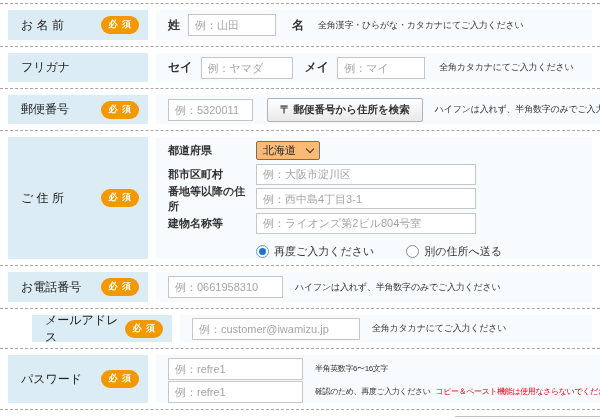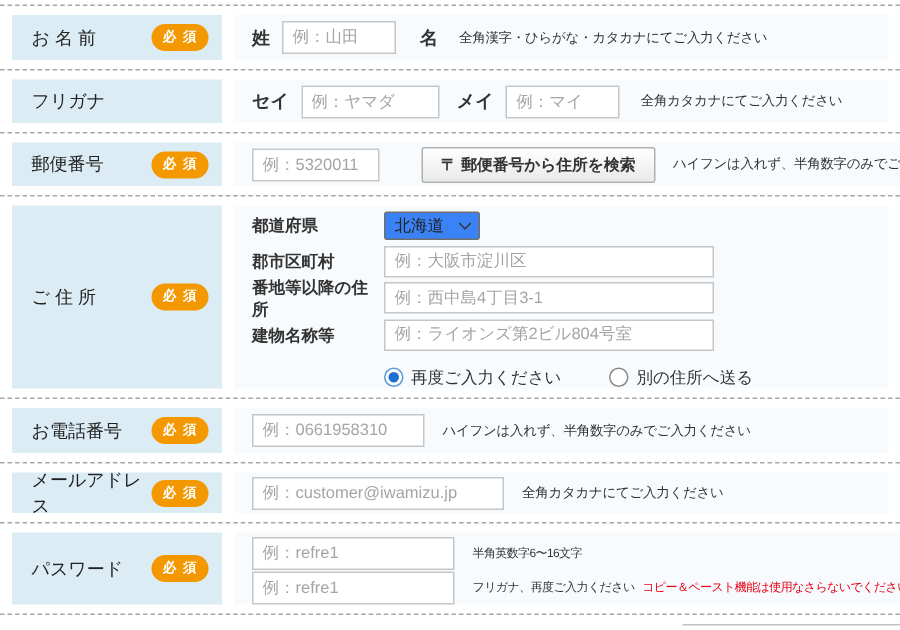--- a/index.html
+++ b/index.html
@@ -7,21 +7,21 @@
   body { font-family:"Liberation Sans","DejaVu Sans",sans-serif; color:#333; }
   .form-wrap { position:relative; width:600px; height:420px; padding-top:3px; }
 
   .row { display:flex; align-items:stretch; border-bottom:1px dashed #a6a6a6; }
   .row-first { border-top:1px dashed #a6a6a6; }
   .row-name { height:44px; }
   .row-furigana { height:42px; }
   .row-postal { height:42px; }
   .row-address { height:135px; }
   .row-phone { height:43px; }
-  .row-email { height:40px; }
+  .row-email { height:40px;padding-left:24px; }
   .row-password { height:61px; }
 
   .label-cell {
     width:140px; min-width:140px; margin:6px 0 6px 8px; background:#dcecf4;
     display:flex; align-items:center; justify-content:space-between;
     padding:0 9px 0 13px;
   }
   .row-label { font-size:12px; color:#222; }
   .req-badge {
     background:#f39800; color:#fff; font-size:9px; font-weight:bold;
@@ -36,36 +36,36 @@
 
   .fld-label { font-size:12px; font-weight:bold; color:#333; white-space:nowrap; }
   .txt-input {
     height:22px; border:1px solid #c6c6c6; background:#fff; font-size:11px;
     color:#444; padding:0 6px; font-family:inherit; outline:none;
   }
   .txt-input::placeholder { color:#a5a5a5; opacity:1; }
   .note { font-size:9px; color:#333; letter-spacing:-0.2px; white-space:nowrap; }
   .ml8{margin-left:8px;} .ml12{margin-left:12px;} .ml14{margin-left:14px;} .ml16{margin-left:16px;}
 
-  .w88{width:76px;} .w84{width:84px;} .w92{width:92px;} .w85{width:85px;}
+  .w88{width:88px;} .w84{width:84px;} .w92{width:92px;} .w85{width:85px;}
   .w115{width:115px;} .w168{width:168px;} .w135{width:135px;} .w220{width:220px;}
 
   .zip-btn {
-    margin-left:28px; height:24px; padding:0 12px; font-size:10.5px; font-weight:bold;
+    margin-left:14px; height:24px; padding:0 12px; font-size:10.5px; font-weight:bold;
     color:#333; background:linear-gradient(#ffffff,#e9e9e9); border:1px solid #b0b0b0;
     border-radius:2px; font-family:inherit; white-space:nowrap; cursor:pointer;text-align:center;
   }
 
   .addr-row { display:flex; align-items:center; height:25px; }
   .addr-row + .addr-row { margin-top:0px; }
   .sub-label { width:88px; min-width:88px; font-size:11px; font-weight:bold; color:#333; }
   .addr-input { height:21px; }
 
   .select-box {
-    width:64px; height:19px; border:1px solid #6f6f6f; border-radius:2px; background:#3b82f6;
+    width:64px; height:19px; border:1px solid #6f6f6f; border-radius:2px; background:#fdba74;
     display:flex; align-items:center; justify-content:space-between; padding:0 6px;
     font-size:11px; color:#222; cursor:pointer;
   }
   .chevron {
     width:6px; height:6px; border-right:1.5px solid #333; border-bottom:1.5px solid #333;
     transform:rotate(45deg); margin-top:-3px;
   }
 
   .radio-row { display:flex; align-items:center; margin-left:88px; margin-top:9px; height:16px; }
   .radio { width:13px; height:13px; border-radius:50%; background:#fff;
@@ -188,20 +188,20 @@
       <span class="row-label">パスワード</span>
       <span class="req-badge">必 須</span>
     </div>
     <div class="content-cell content-col">
       <div class="pwd-line">
         <input type="text" class="txt-input w135" placeholder="例：refre1" style="">
         <span class="pwd-note ml12">半角英数字6〜16文字</span>
       </div>
       <div class="pwd-line">
         <input type="text" class="txt-input w135" placeholder="例：refre1" style="">
-        <span class="pwd-note ml12">フリガナ、再度ご入力ください</span>
+        <span class="pwd-note ml12">確認のため、再度ご入力ください</span>
         <span class="pwd-note warn">コピー＆ペースト機能は使用なさらないでください</span>
       </div>
     </div>
   </div>
 
   <div class="cutoff-edge"></div>
 </div>
 
 </body></html>

